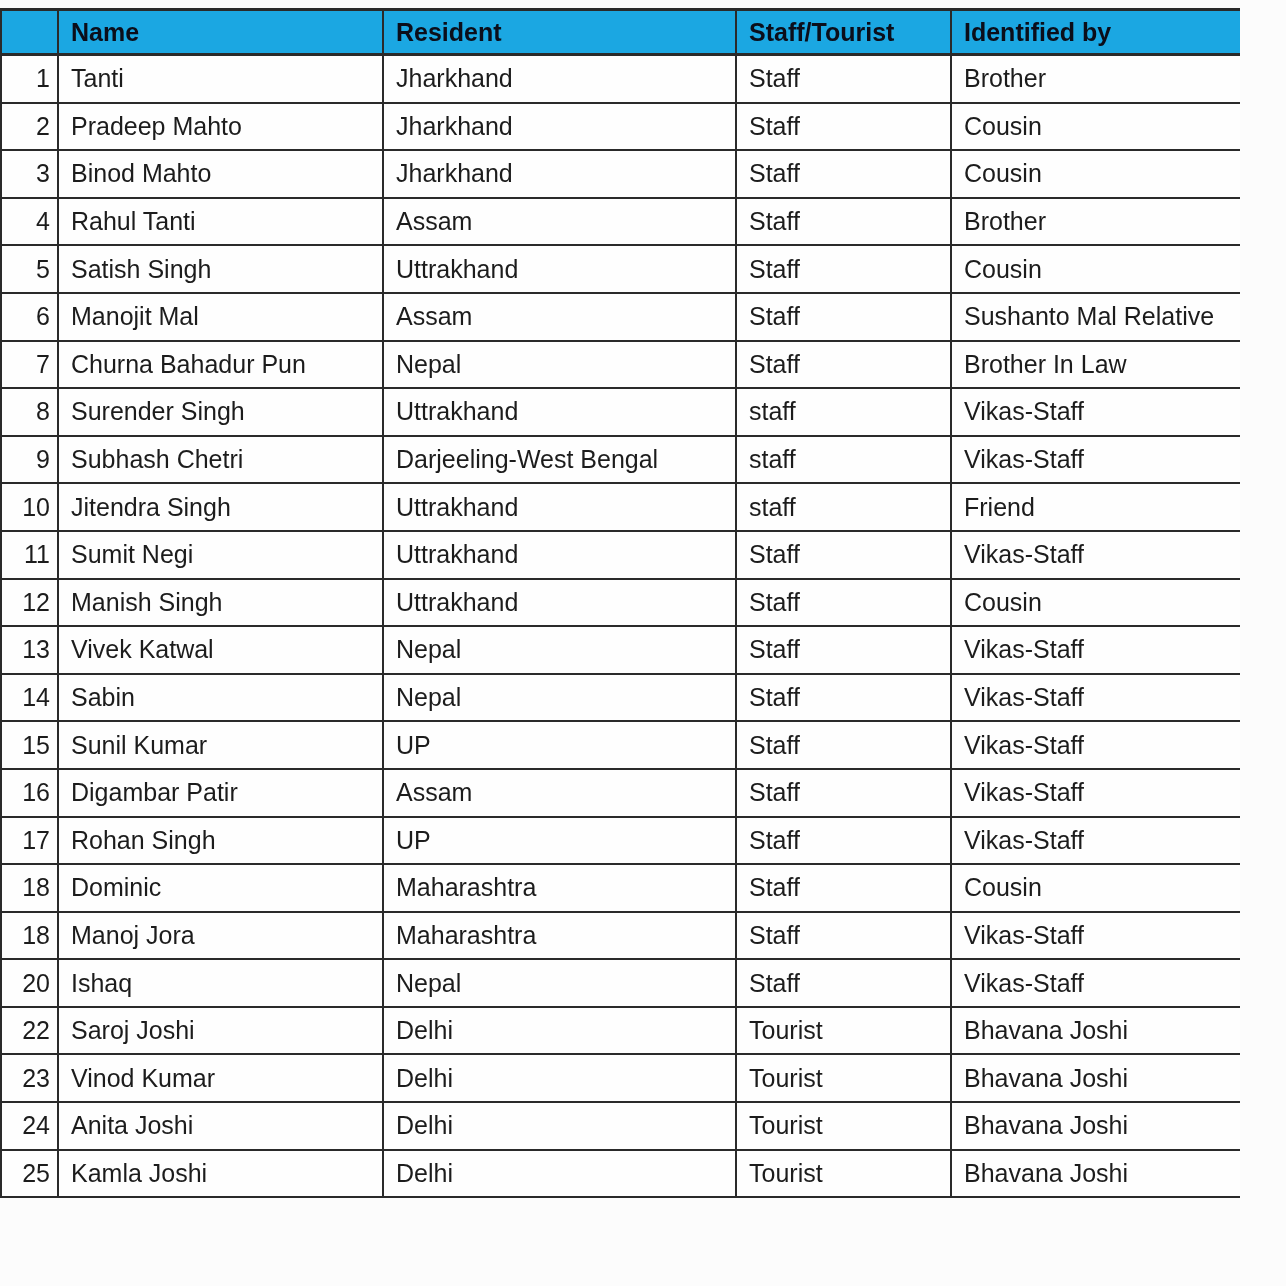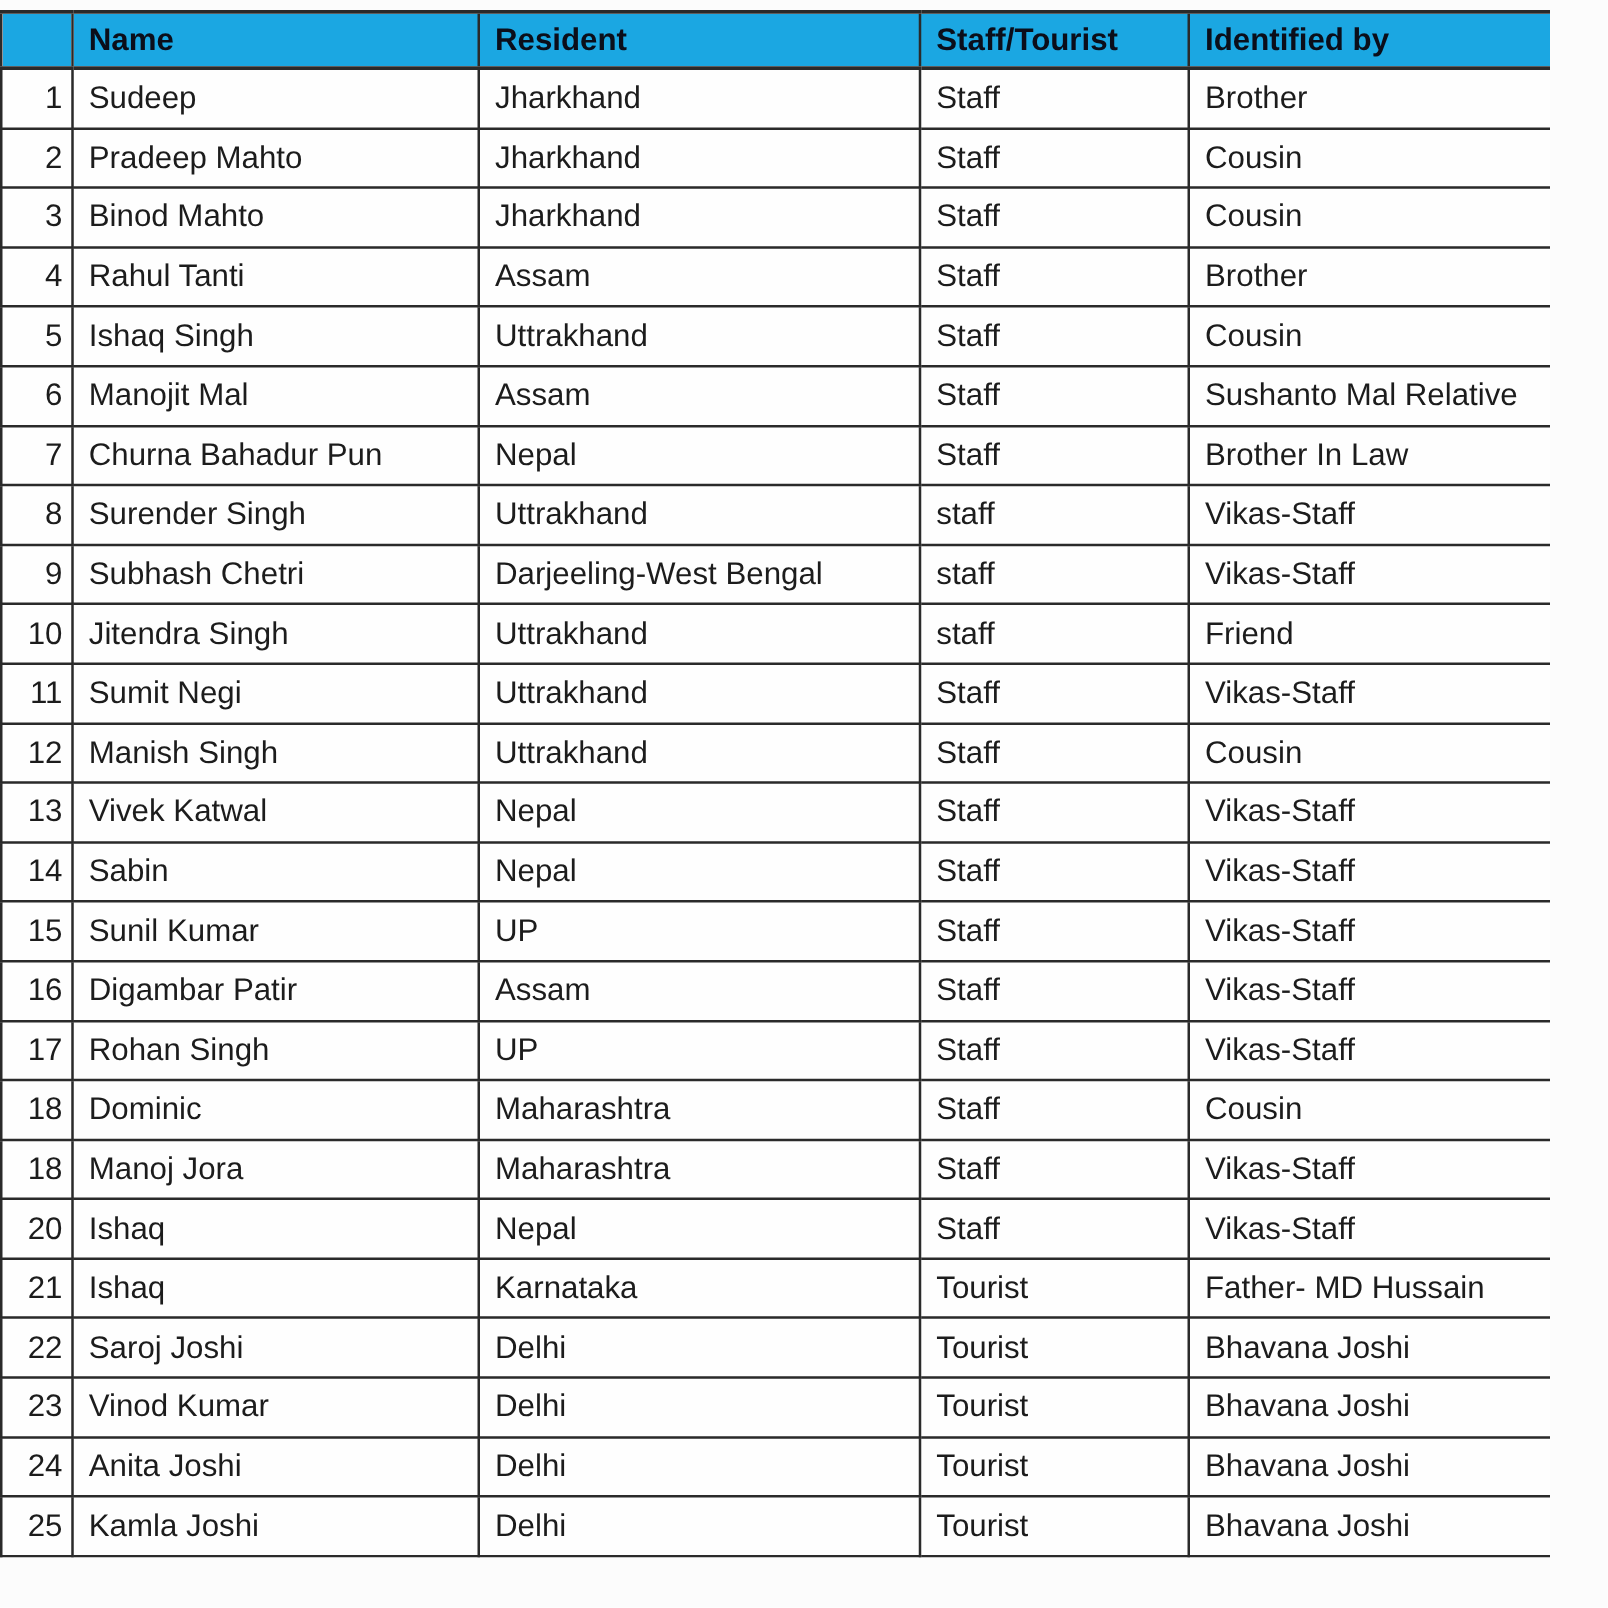--- a/index.html
+++ b/index.html
@@ -83,21 +83,21 @@
         <th class="num"></th>
         <th>Name</th>
         <th>Resident</th>
         <th>Staff/Tourist</th>
         <th>Identified by</th>
       </tr>
     </thead>
     <tbody id="roster-body">
         <tr>
           <td class="num">1</td>
-          <td>Sudeep</td>
+          <td>Tanti</td>
           <td>Jharkhand</td>
           <td>Staff</td>
           <td>Brother</td>
         </tr>
         <tr>
           <td class="num">2</td>
           <td>Pradeep Mahto</td>
           <td>Jharkhand</td>
           <td>Staff</td>
           <td>Cousin</td>
@@ -111,21 +111,21 @@
         </tr>
         <tr>
           <td class="num">4</td>
           <td>Rahul Tanti</td>
           <td>Assam</td>
           <td>Staff</td>
           <td>Brother</td>
         </tr>
         <tr>
           <td class="num">5</td>
-          <td>Ishaq Singh</td>
+          <td>Satish Singh</td>
           <td>Uttrakhand</td>
           <td>Staff</td>
           <td>Cousin</td>
         </tr>
         <tr>
           <td class="num">6</td>
           <td>Manojit Mal</td>
           <td>Assam</td>
           <td>Staff</td>
           <td>Sushanto Mal Relative</td>
@@ -220,27 +220,20 @@
           <td>Maharashtra</td>
           <td>Staff</td>
           <td>Vikas-Staff</td>
         </tr>
         <tr>
           <td class="num">20</td>
           <td>Ishaq</td>
           <td>Nepal</td>
           <td>Staff</td>
           <td>Vikas-Staff</td>
-        </tr>
-        <tr>
-          <td class="num">21</td>
-          <td>Ishaq</td>
-          <td>Karnataka</td>
-          <td>Tourist</td>
-          <td>Father- MD Hussain</td>
         </tr>
         <tr>
           <td class="num">22</td>
           <td>Saroj Joshi</td>
           <td>Delhi</td>
           <td>Tourist</td>
           <td>Bhavana Joshi</td>
         </tr>
         <tr>
           <td class="num">23</td>

